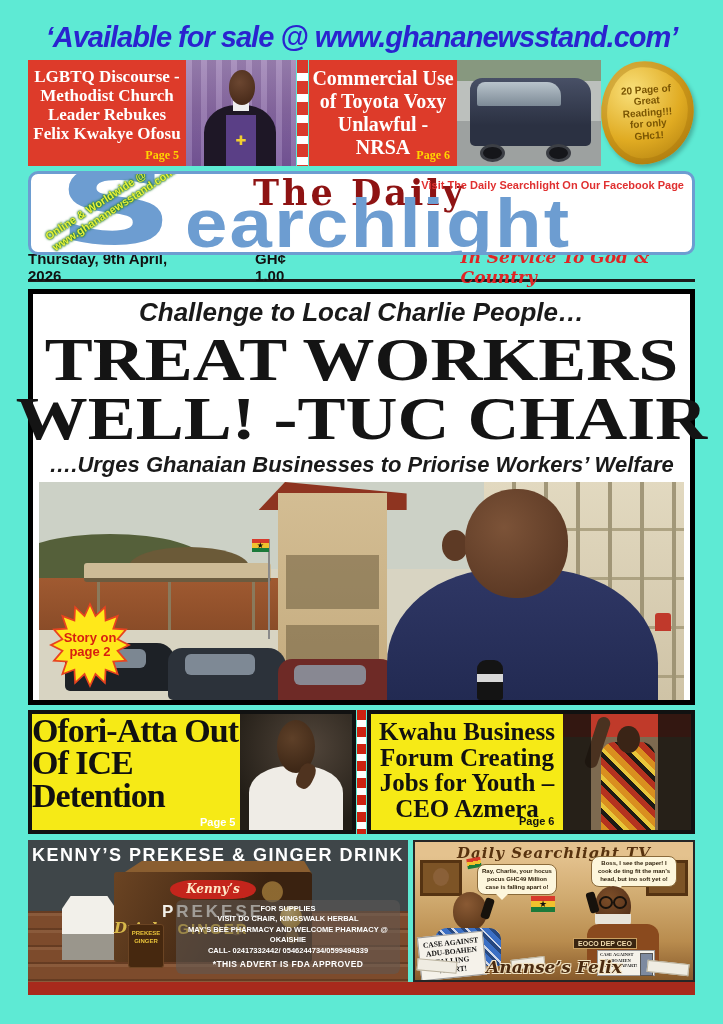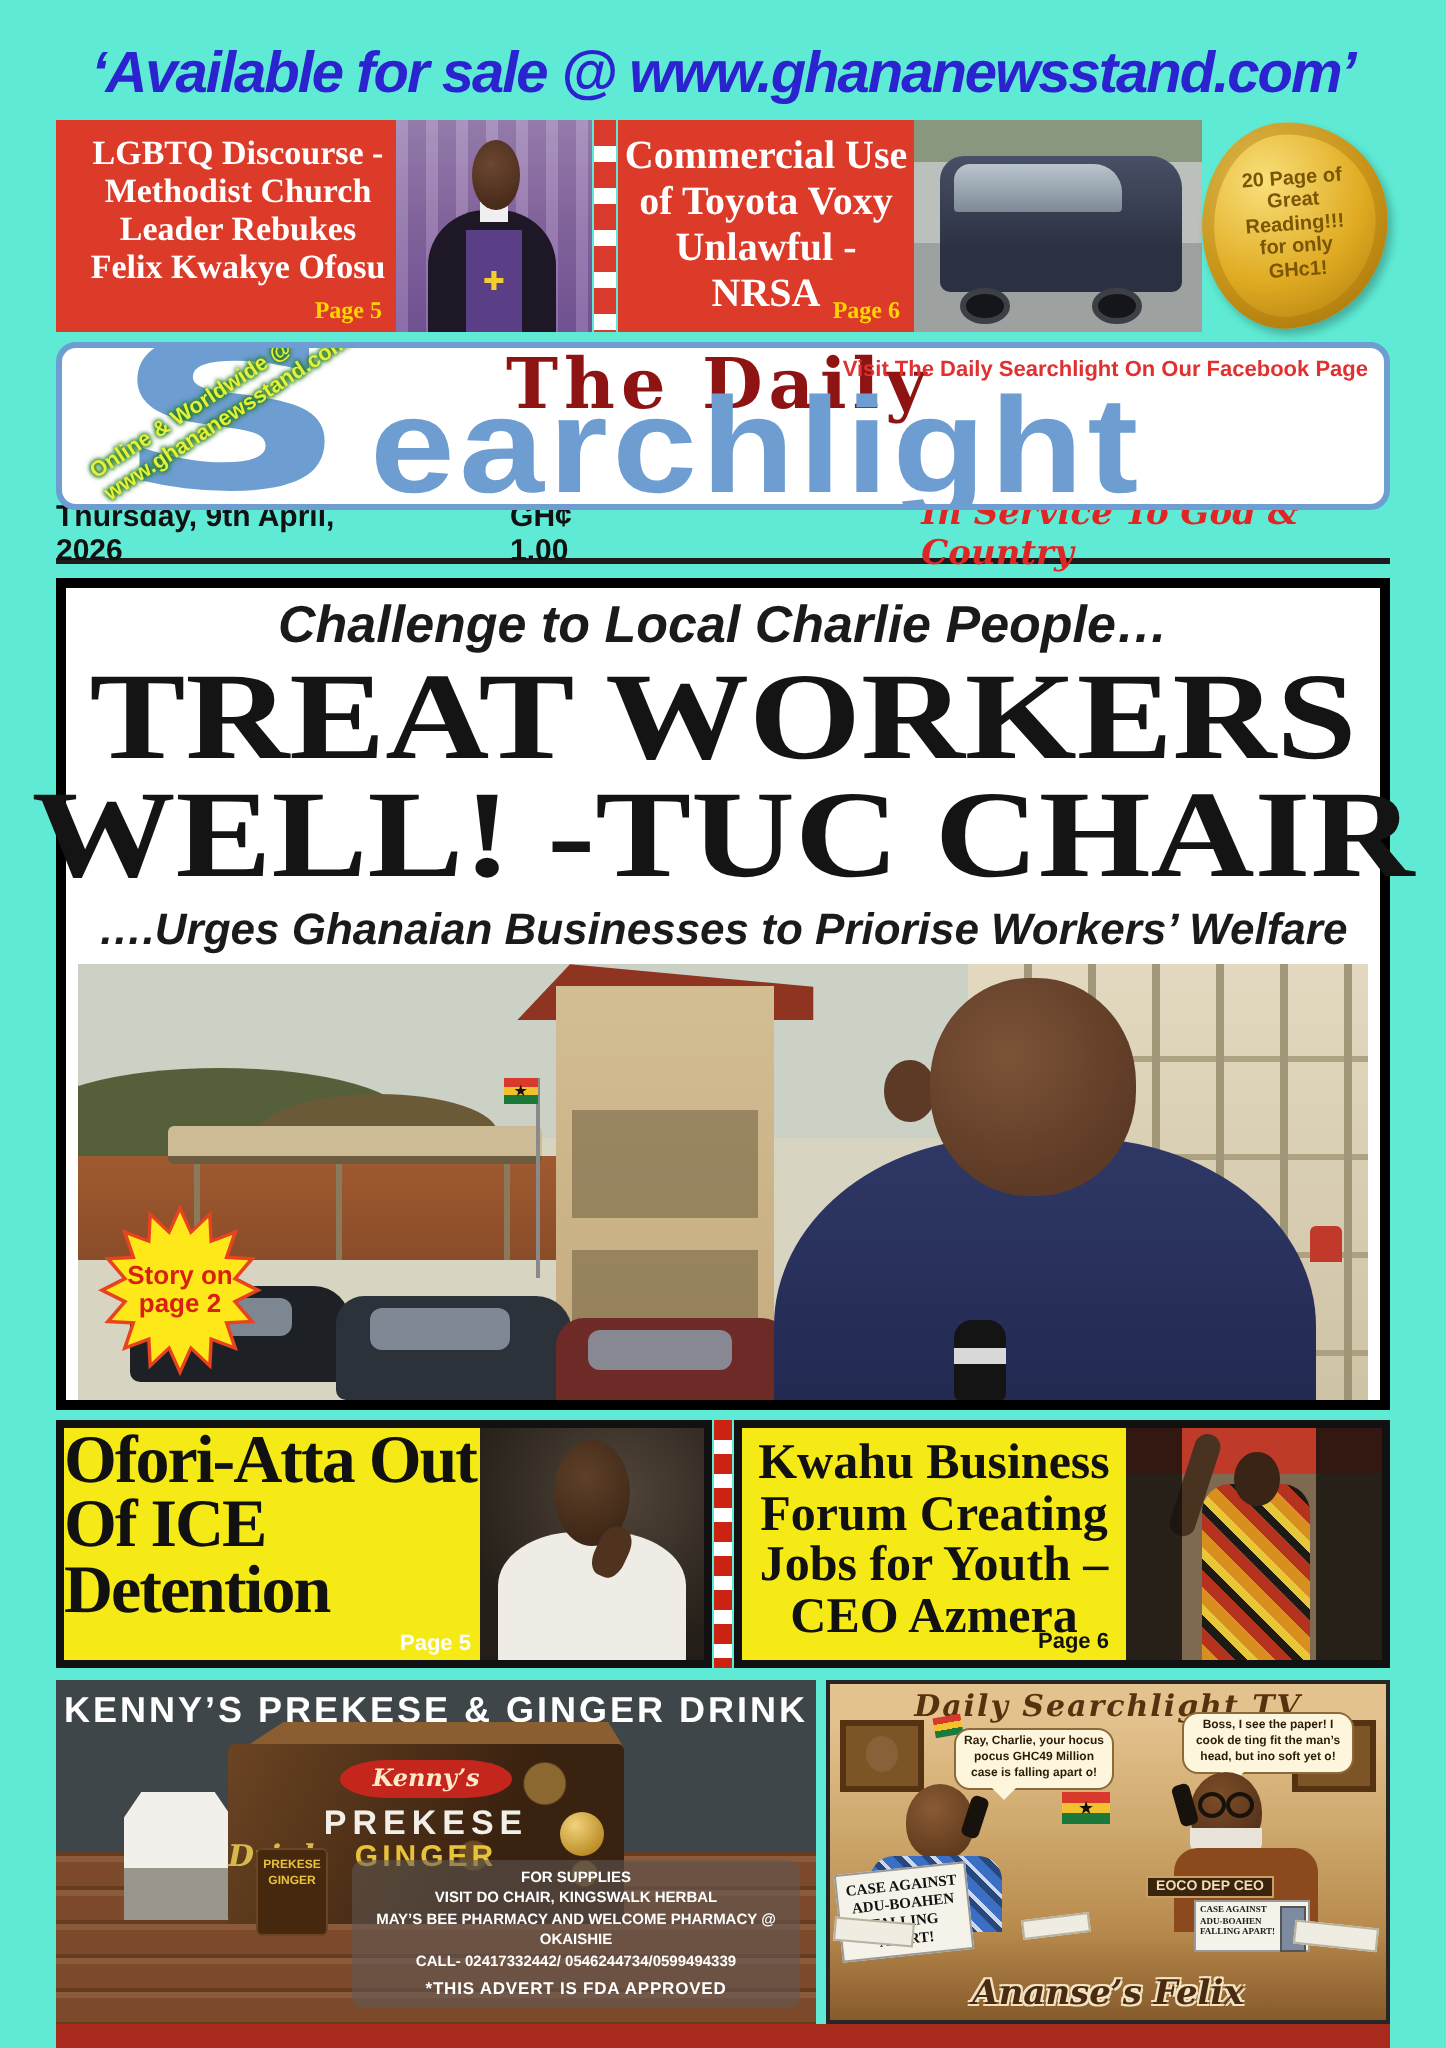--- a/index.html
+++ b/index.html
@@ -7,21 +7,21 @@
   .page { position:relative; width:723px; height:1024px; background:#5eead4; overflow:hidden;
           font-family:"Liberation Sans", sans-serif; }
 
   
   .banner { margin:16px 30px 0; height:42px; text-align:center;
             font:italic 800 29px/42px "Liberation Sans", sans-serif; color:#2a23cf; letter-spacing:-1px; }
 
   
   .teaser-row { margin:2px 28px 0; height:106px; display:flex; }
   .teaser { background:#dd3b2a; display:flex; overflow:hidden; }
-  .teaser-left  { width:268px;padding-left:12px; }
+  .teaser-left  { width:268px; }
   .teaser-right { width:292px; }
   .teaser-text { position:relative; padding:7px 3px 0; color:#fff; text-align:center;
                  font:700 17px/1.12 "Liberation Serif", serif; }
   .teaser-left  .teaser-text { width:158px; }
   .teaser-right .teaser-text { width:148px; font-size:20px; line-height:1.15; }
   .teaser-page { position:absolute; right:7px; bottom:3px; color:#ffd400;
                  font:700 12px "Liberation Serif", serif; }
   .teaser-photo { flex:1; position:relative; overflow:hidden; }
   .teaser-divider { width:11px; margin:0 1px;
       background:repeating-linear-gradient(180deg,#d93a2b 0 13px,#ffffff 13px 21px); }
@@ -166,21 +166,21 @@
       background:repeating-linear-gradient(45deg,#d98f1f 0 6px,#b5321f 6px 12px,#1d1a14 12px 16px,#e8c63a 16px 20px);
       border-radius:14px 14px 0 0; }
   .kente-head { position:absolute; left:42%; top:10%; width:18%; height:24%;
       background:#3a2416; border-radius:50%; }
   .kente-dark { position:absolute; top:0; width:22%; height:100%; background:rgba(20,16,12,.82); }
   .kente-dark.kl { left:0; } .kente-dark.kr { right:0; width:26%; }
   .kente-arm { position:absolute; left:22%; top:2%; width:10%; height:46%;
       background:#4a3220; border-radius:8px; transform:rotate(18deg); }
 
   
-  .ads-row { margin:6px 28px 0; height:172px; display:flex; }
+  .ads-row { margin:6px 28px 0; height:142px; display:flex; }
   .kenny-ad { width:380px; position:relative; overflow:hidden;
       background:linear-gradient(180deg,#3f4649 0 50%,#7d4b2c 50% 100%); }
   .kenny-wood { position:absolute; left:0; top:50%; width:100%; height:50%;
       background:repeating-linear-gradient(180deg,rgba(40,20,8,.28) 0 2px,rgba(255,225,190,.10) 2px 5px,transparent 5px 17px); }
   .kenny-title { position:relative; text-align:center; color:#fff; margin-top:5px;
       font:700 18px "Liberation Sans", sans-serif; letter-spacing:1.5px; }
   .kenny-box { position:absolute; left:86px; top:32px; width:198px; height:90px; }
   .kbox-top { position:absolute; top:-11px; left:0; width:100%; height:13px; background:#8a5e30;
       clip-path:polygon(4% 100%,14% 0,96% 0,100% 100%); }
   .kbox-front { position:absolute; inset:0; border-radius:3px;

